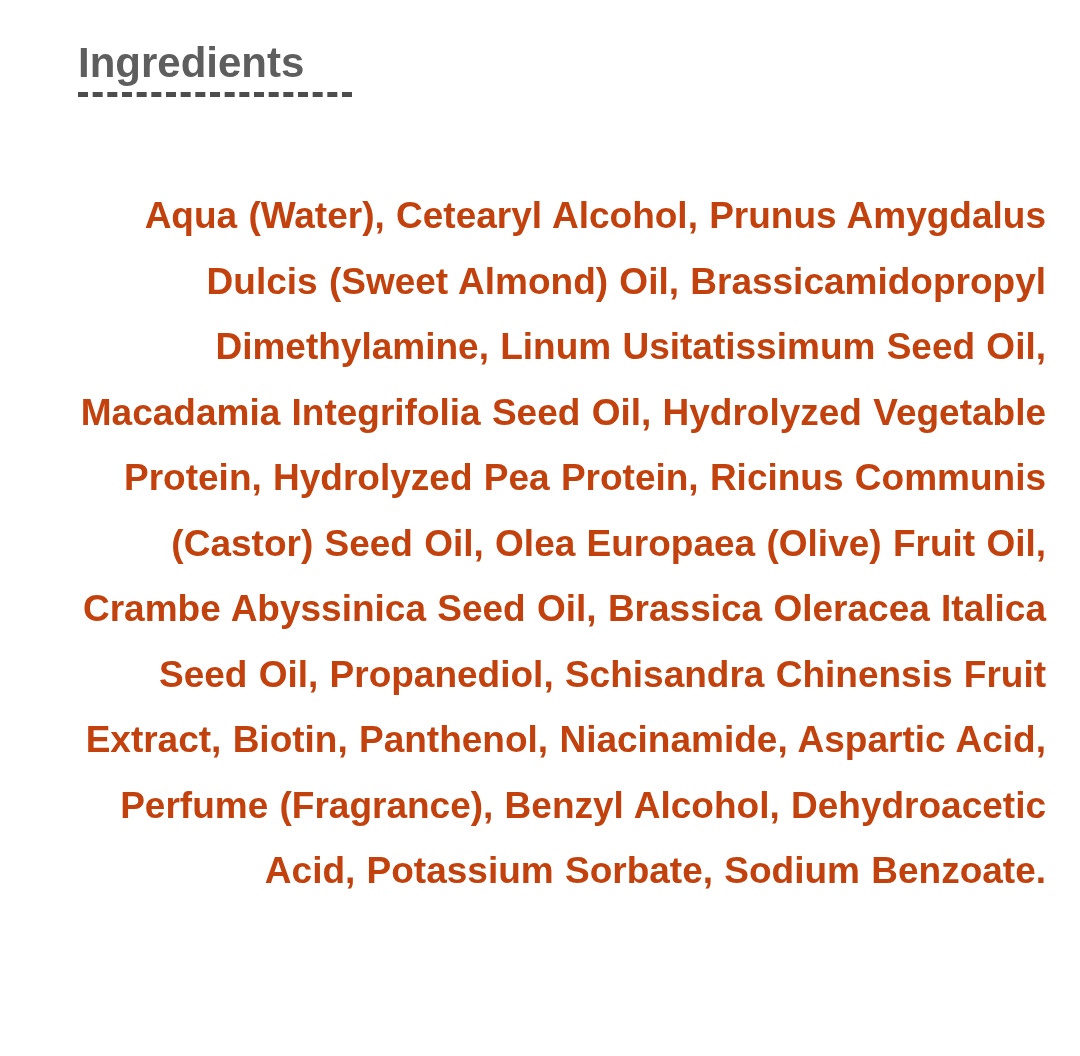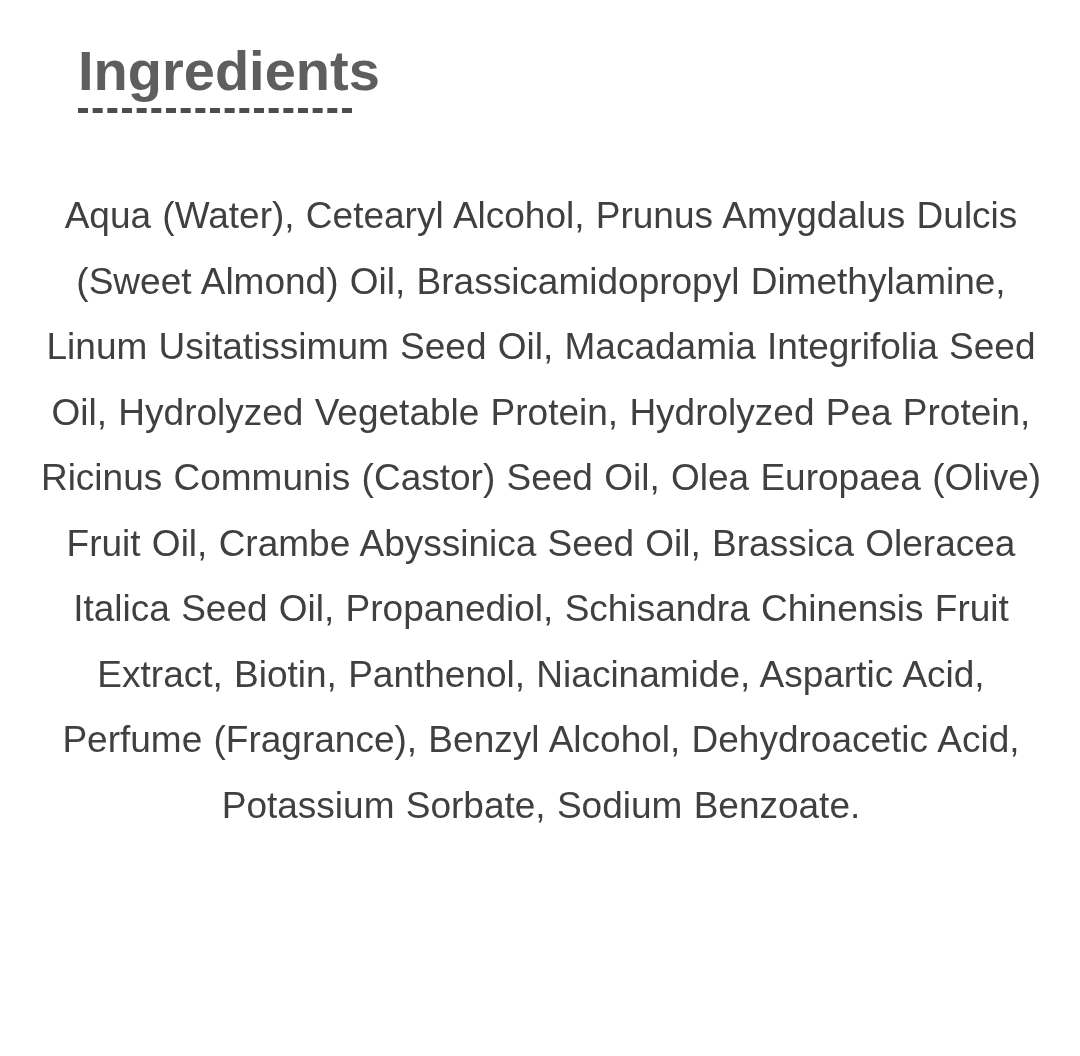--- a/index.html
+++ b/index.html
@@ -19,44 +19,44 @@
     height: 1056px;
     background: #ffffff;
     box-sizing: border-box;
   }
   .heading-block {
     position: absolute;
     left: 78px;
     top: 40px;
   }
   .heading {
-    font-size: 56px;
+    font-size: 42px;
     font-weight: 700;
     color: #5e5e5e;
     letter-spacing: 0px;
     line-height: 1.1;
     margin: 0;
     white-space: nowrap;
   }
   .heading-rule {
     margin-top: 6px;
     width: 274px;
     height: 0;
     border-top: 5px dashed #4d4d4d;
   }
   .ingredients-body {
     position: absolute;
     left: 36px;
     top: 146px;
     width: 1010px;
     font-size: 37px;
-    font-weight: 400;
-    color: #404040;
+    font-weight: 700;
+    color: #c2410c;
     line-height: 65.5px;
-    text-align: center;
+    text-align: right;
     word-spacing: 1px;
   }
 </style>
 </head>
 <body>
 
 <div class="page">
 
   <div class="heading-block">
     <h1 class="heading">Ingredients</h1>

